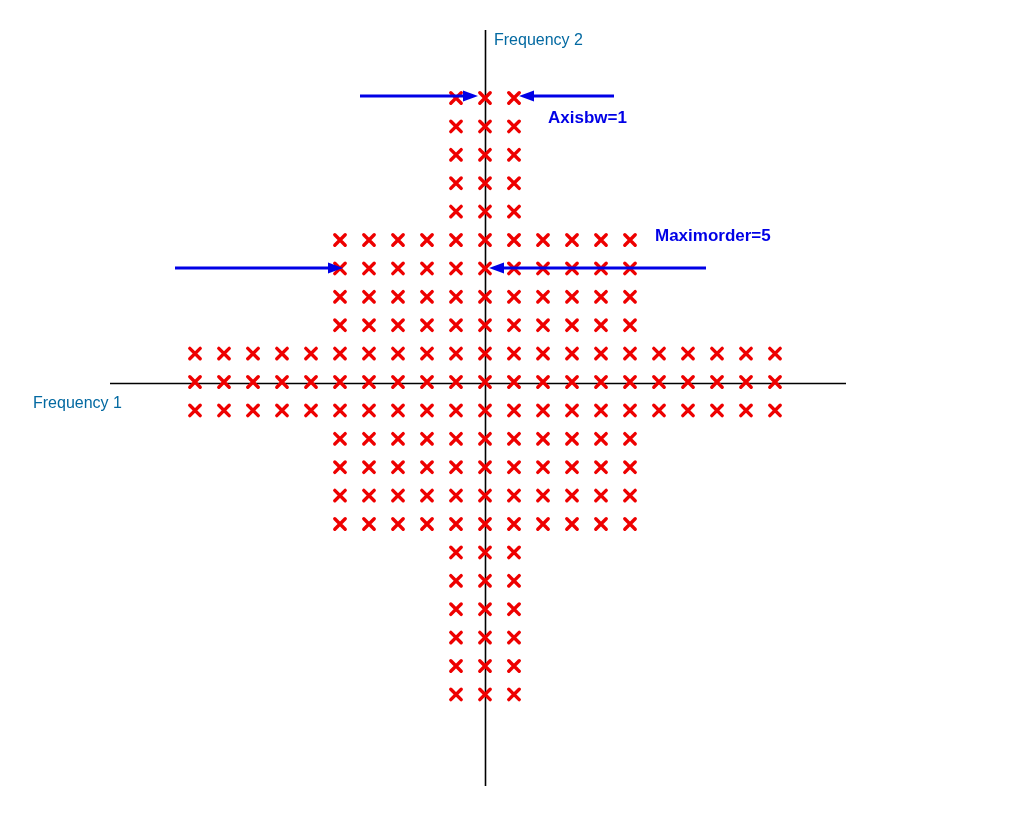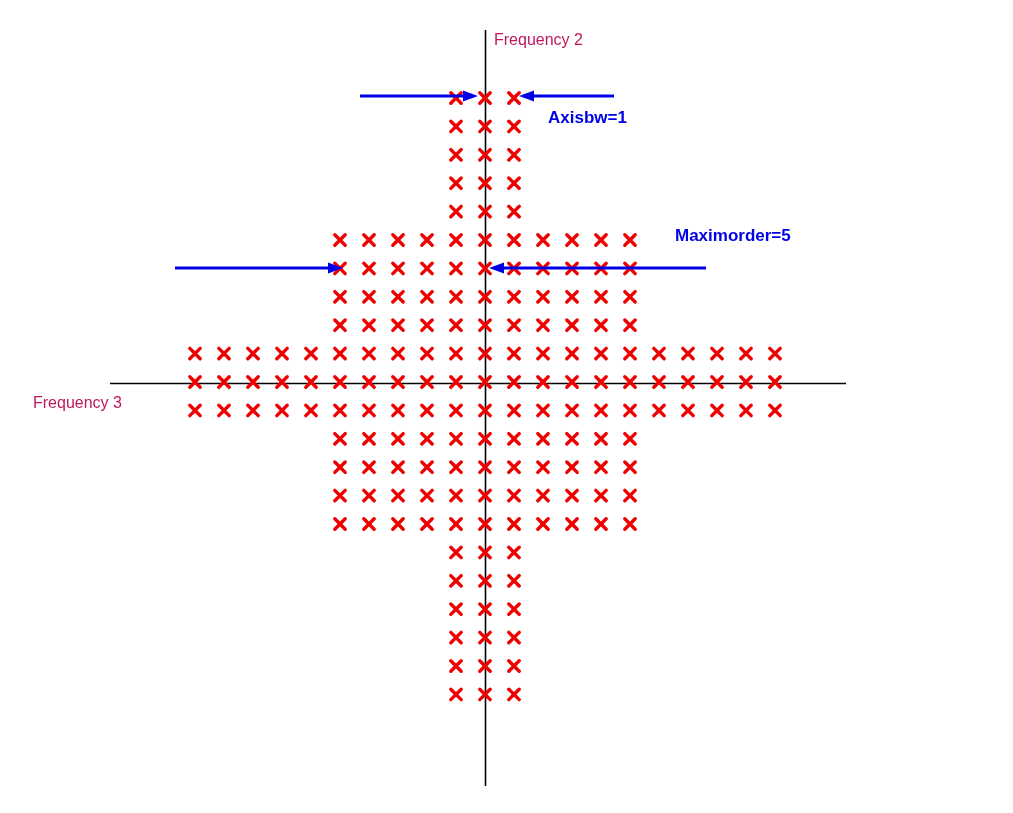--- a/index.html
+++ b/index.html
@@ -5,26 +5,26 @@
   html,body{margin:0;padding:0;background:#ffffff;}
   .figure{
     position:relative;
     width:1013px;height:813px;
     background:#ffffff;
     font-family:"Liberation Sans", sans-serif;
     overflow:hidden;
   }
   .figure svg{position:absolute;left:0;top:0;}
   .lbl{position:absolute;white-space:nowrap;line-height:1.1;}
-  .axis-lbl{color:#be185d;font-size:16px;font-weight:400;}
+  .axis-lbl{color:#0369a1;font-size:16px;font-weight:400;}
   .anno-lbl{color:#0000e6;font-size:17px;font-weight:700;}
   #y-axis-lbl{left:494px;top:31px;}
   #x-axis-lbl{left:33px;top:394px;}
   #axisbw-lbl{left:548px;top:109px;}
-  #maximorder-lbl{left:675px;top:227px;text-align:center;}
+  #maximorder-lbl{left:655px;top:227px;text-align:center;}
 </style>
 </head>
 <body>
 
 <div class="figure">
   <svg width="1013" height="813" viewBox="0 0 1013 813">
       <line x1="110" y1="383.5" x2="846" y2="383.5" stroke="#000000" stroke-width="1.6"></line>
       <line x1="485.5" y1="30" x2="485.5" y2="786" stroke="#000000" stroke-width="1.6"></line>
       <path d="M450.8 92.8 L461.2 103.2 M450.8 103.2 L461.2 92.8" stroke="#ee0000" stroke-width="3.4" stroke-linecap="round" fill="none"></path>
       <path d="M479.8 92.8 L490.2 103.2 M479.8 103.2 L490.2 92.8" stroke="#ee0000" stroke-width="3.4" stroke-linecap="round" fill="none"></path>
@@ -215,18 +215,18 @@
       <line x1="614" y1="96" x2="529" y2="96" stroke="#0000e6" stroke-width="3.2"></line>
       <path d="M519 96 L534 90.5 L534 101.5 Z" fill="#0000e6"></path>
       <line x1="175" y1="268" x2="333" y2="268" stroke="#0000e6" stroke-width="3.2"></line>
       <path d="M343 268 L328 262.5 L328 273.5 Z" fill="#0000e6"></path>
       <line x1="706" y1="268" x2="499" y2="268" stroke="#0000e6" stroke-width="3.2"></line>
       <path d="M489 268 L504 262.5 L504 273.5 Z" fill="#0000e6"></path>
     </svg>
 
   <div class="lbl axis-lbl" id="y-axis-lbl">Frequency 2</div>
 
-  <div class="lbl axis-lbl" id="x-axis-lbl">Frequency 3</div>
+  <div class="lbl axis-lbl" id="x-axis-lbl">Frequency 1</div>
 
   <div class="lbl anno-lbl" id="axisbw-lbl">Axisbw=1</div>
 
   <div class="lbl anno-lbl" id="maximorder-lbl">Maximorder=5</div>
 </div>
 
 </body></html>

